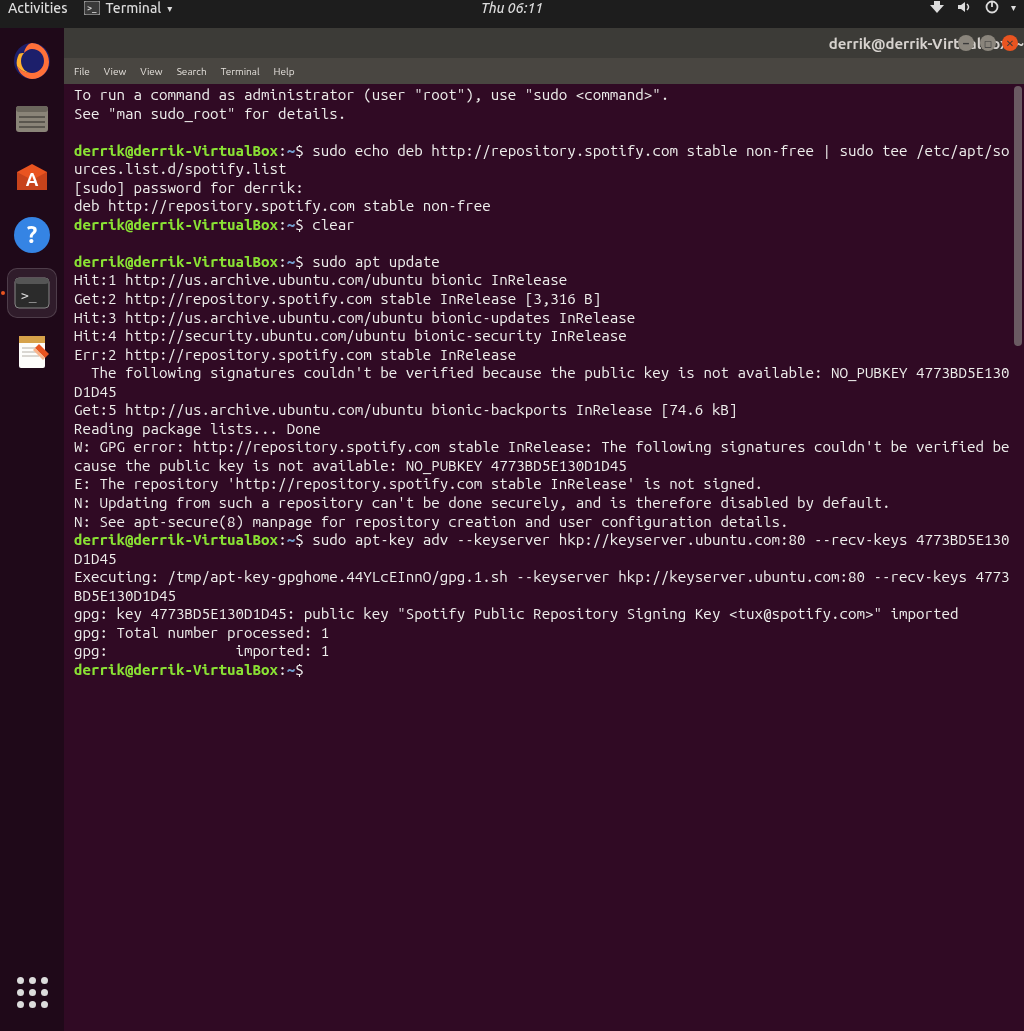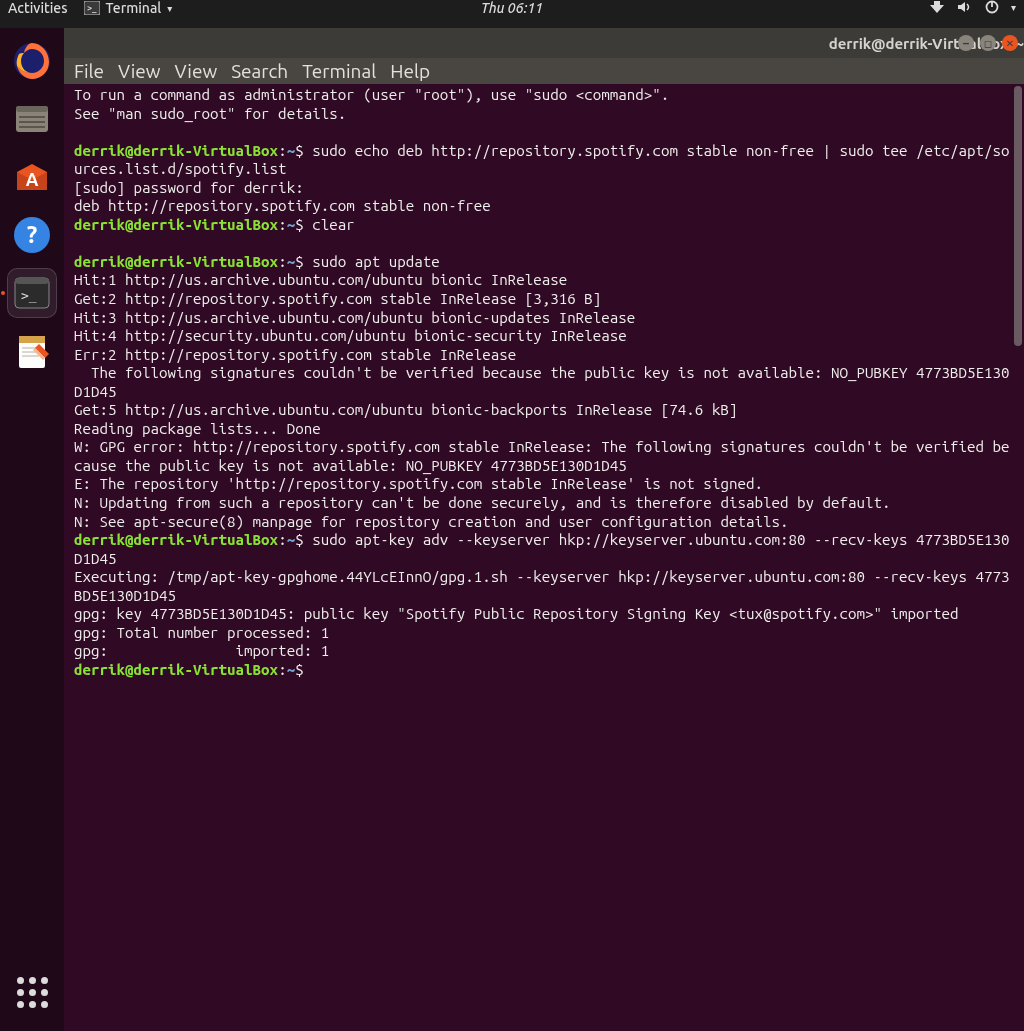--- a/index.html
+++ b/index.html
@@ -116,21 +116,21 @@
   .btn-close { background:#e95420; }
 
   .menubar {
     height: 26px;
     background: #494641;
     color: #e4e0db;
     display: flex;
     align-items: center;
     gap: 14px;
     padding: 0 10px;
-    font-size: 19px;
+    font-size: 10px;
   }
 
   .terminal {
     flex: 1;
     background: #300a24;
     color: #eeeeec;
     font-family: "Ubuntu Mono", "DejaVu Sans Mono", monospace;
     font-size: 15.2px;
     line-height: 1.22;
     padding: 2px 10px;

